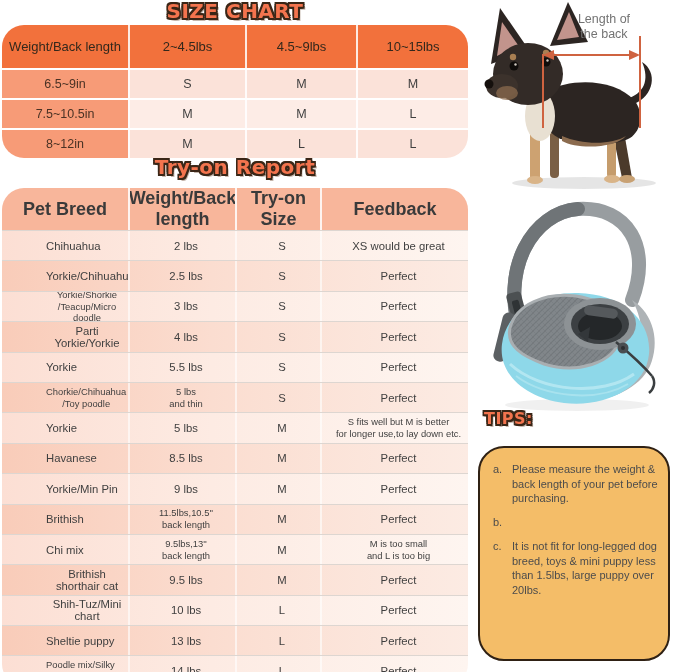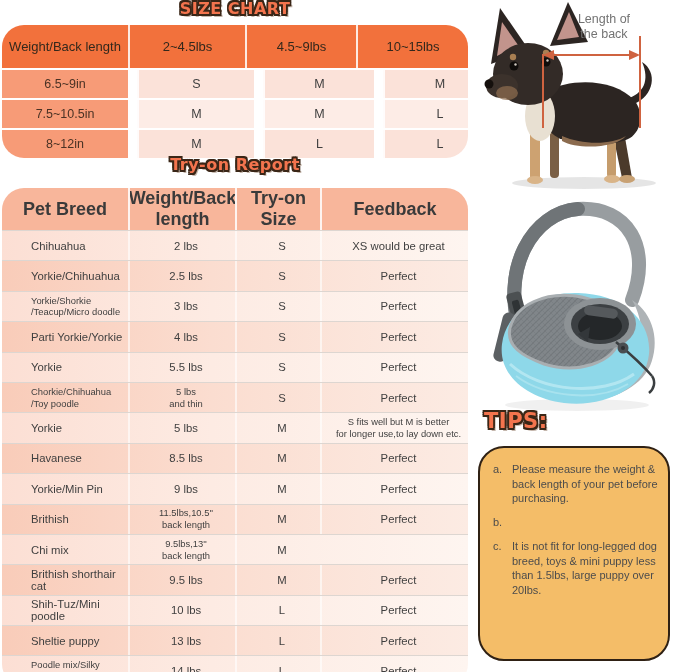--- a/index.html
+++ b/index.html
@@ -3,60 +3,60 @@
 <meta charset="utf-8">
 <style>
   html,body{margin:0;padding:0;background:#fff;}
   .canvas{
     position:relative;width:679px;height:672px;background:#ffffff;overflow:hidden;
     font-family:"Liberation Sans", sans-serif;
   }
   
   .fancy-title{
     position:absolute;margin:0;text-align:center;
-    font-family:"DejaVu Sans", sans-serif;font-weight:bold;font-size:16px;letter-spacing:.5px;
+    font-family:"DejaVu Sans", sans-serif;font-weight:bold;font-size:20px;letter-spacing:.5px;
     color:#f3744e;
     text-shadow:
       -1.6px -1.6px 0 #3a2617, 1.6px -1.6px 0 #3a2617,
       -1.6px  1.6px 0 #3a2617, 1.6px  1.6px 0 #3a2617,
       -1.6px  0 0 #3a2617, 1.6px 0 0 #3a2617,
        0 -1.6px 0 #3a2617, 0 1.6px 0 #3a2617,
        2.5px 3px 0 rgba(110,75,50,.40);
   }
   #size-title{left:2px;top:-1px;width:466px;}
   #tryon-title{left:2px;top:155px;width:466px;}
-  .tips-title{left:484px;top:409px;width:120px;text-align:left;font-size:21px;}
+  .tips-title{left:484px;top:409px;width:120px;text-align:left;font-size:16px;}
 
   
   .table{position:absolute;left:2px;width:466px;border-radius:22px;overflow:hidden;}
   #size-table{top:25px;}
   #tryon-table{top:188px;}
   .row{display:grid;}
   #size-table .row{grid-template-columns:126px 117px 111px 112px;}
   #tryon-table .row{grid-template-columns:126px 107px 85px 148px;}
   .cell{
     display:flex;align-items:center;justify-content:center;text-align:center;
     white-space:pre-line;color:#3f3f3f;overflow:hidden;
   }
   .cell + .cell{border-left:2px solid rgba(255,255,255,.85);}
   
   .size .header-row{height:43px;background:#f2713c;}
   .size .header-row .cell{font-size:13px;color:#33281c;}
-  .size .data-row{height:28px;border-top:2px solid #ffffff;font-size:12.5px;gap:9px;}
+  .size .data-row{height:28px;border-top:2px solid #ffffff;font-size:12.5px;}
   .size .data-row .cell{background:#fbe2d9;}
   .size .data-row.alt .cell{background:#fdece6;text-align:right;}
   .size .data-row .cell.c0{background:#f79b77;color:#4a3224;}
   
   .tryon .header-row{height:42px;background:#f8b69b;}
   .tryon .header-row .cell{font-size:18px;color:#3a3a3a;font-weight:bold;}
   .tryon .data-row{height:29.4px;border-top:1.5px solid #ddd6d1;font-size:11.3px;}
   .tryon .data-row.odd{background:linear-gradient(90deg,#fcdfd4 0%,#fdebe3 45%,#fef5f0 100%);}
   .tryon .data-row.even{background:linear-gradient(90deg,#f9ccb9 0%,#fbddd0 45%,#fcebe3 100%);}
   .tryon .data-row .cell + .cell{border-left:2px solid rgba(255,255,255,.6);padding-left:7px;}
-  .tryon .cell.c0{justify-content:flex-start;text-align:left;padding-left:29px;}
+  .tryon .cell.c0{justify-content:flex-start;text-align:center;padding-left:44px;}
   .cell.ml{font-size:9.4px;line-height:1.25;}
 
   
   .dog-fig{position:absolute;left:466px;top:0;width:211px;height:192px;}
   .back-annotation{
     position:absolute;left:556px;top:12px;width:96px;text-align:center;
     color:#737373;font-size:12.5px;line-height:1.2;white-space:pre-line;
   }
   .bag-fig{position:absolute;left:482px;top:196px;width:190px;height:218px;}
 
@@ -174,29 +174,31 @@
         <div class="cell ml">11.5lbs,10.5''
 back length</div>
         <div class="cell">M</div>
         <div class="cell">Perfect</div>
       </div>
       <div class="row data-row odd">
         <div class="cell c0">Chi mix</div>
         <div class="cell ml">9.5lbs,13''
 back length</div>
         <div class="cell">M</div>
+        <div class="cell ml">M is too small
+and L is too big</div>
       </div>
       <div class="row data-row even alt">
         <div class="cell c0">Brithish shorthair cat</div>
         <div class="cell">9.5 lbs</div>
         <div class="cell">M</div>
         <div class="cell">Perfect</div>
       </div>
       <div class="row data-row odd">
-        <div class="cell c0">Shih-Tuz/Mini poodle</div>
+        <div class="cell c0">Shih-Tuz/Mini chart</div>
         <div class="cell">10 lbs</div>
         <div class="cell">L</div>
         <div class="cell">Perfect</div>
       </div>
       <div class="row data-row even alt">
         <div class="cell c0">Sheltie puppy</div>
         <div class="cell">13 lbs</div>
         <div class="cell">L</div>
         <div class="cell">Perfect</div>
       </div>

